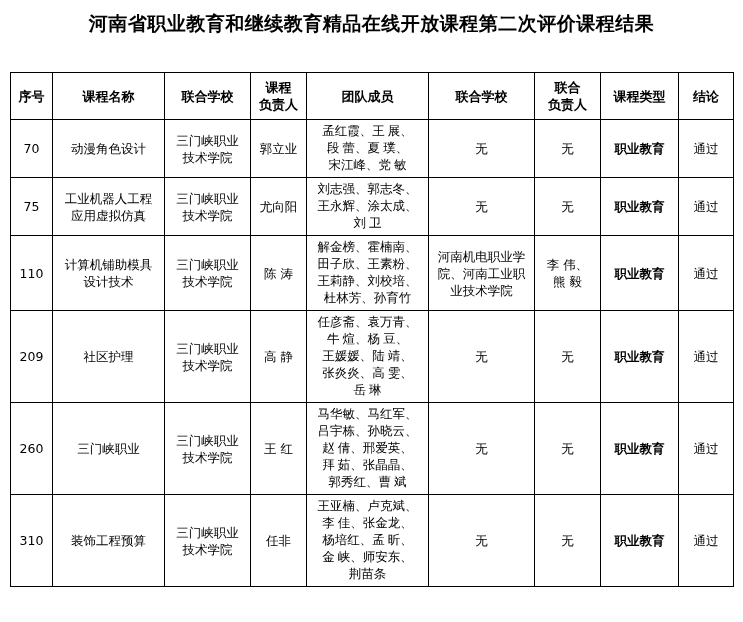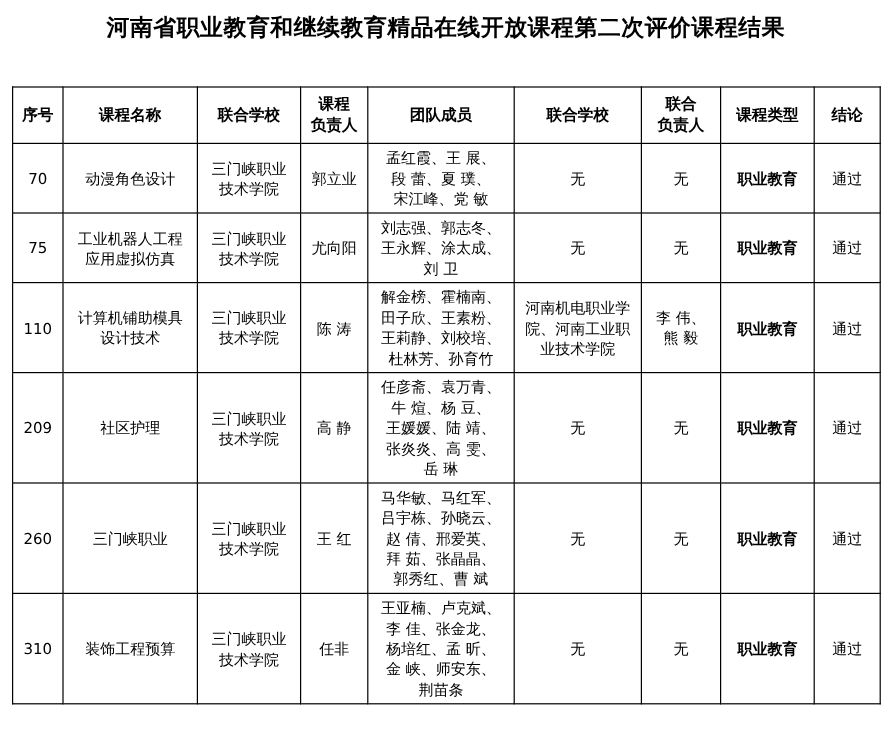--- a/index.html
+++ b/index.html
@@ -55,20 +55,21 @@
   td.cell-num { font-size: 13px; }
   td.cell-course { font-size: 13px; }
   td.cell-school { font-size: 13px; }
   td.cell-leader { font-size: 13px; }
   td.cell-members {
     text-align: left;
     padding-left: 5px;
     padding-right: 3px;
     font-size: 12.5px;
     line-height: 17px;
+    font-family: Liberation Serif, serif;
   }
   td.cell-joint {
     text-align: left;
     padding-left: 5px;
     font-size: 12.5px;
     line-height: 17px;
   }
   td.cell-joint.none-val {
     text-align: center;
     padding-left: 2px;

